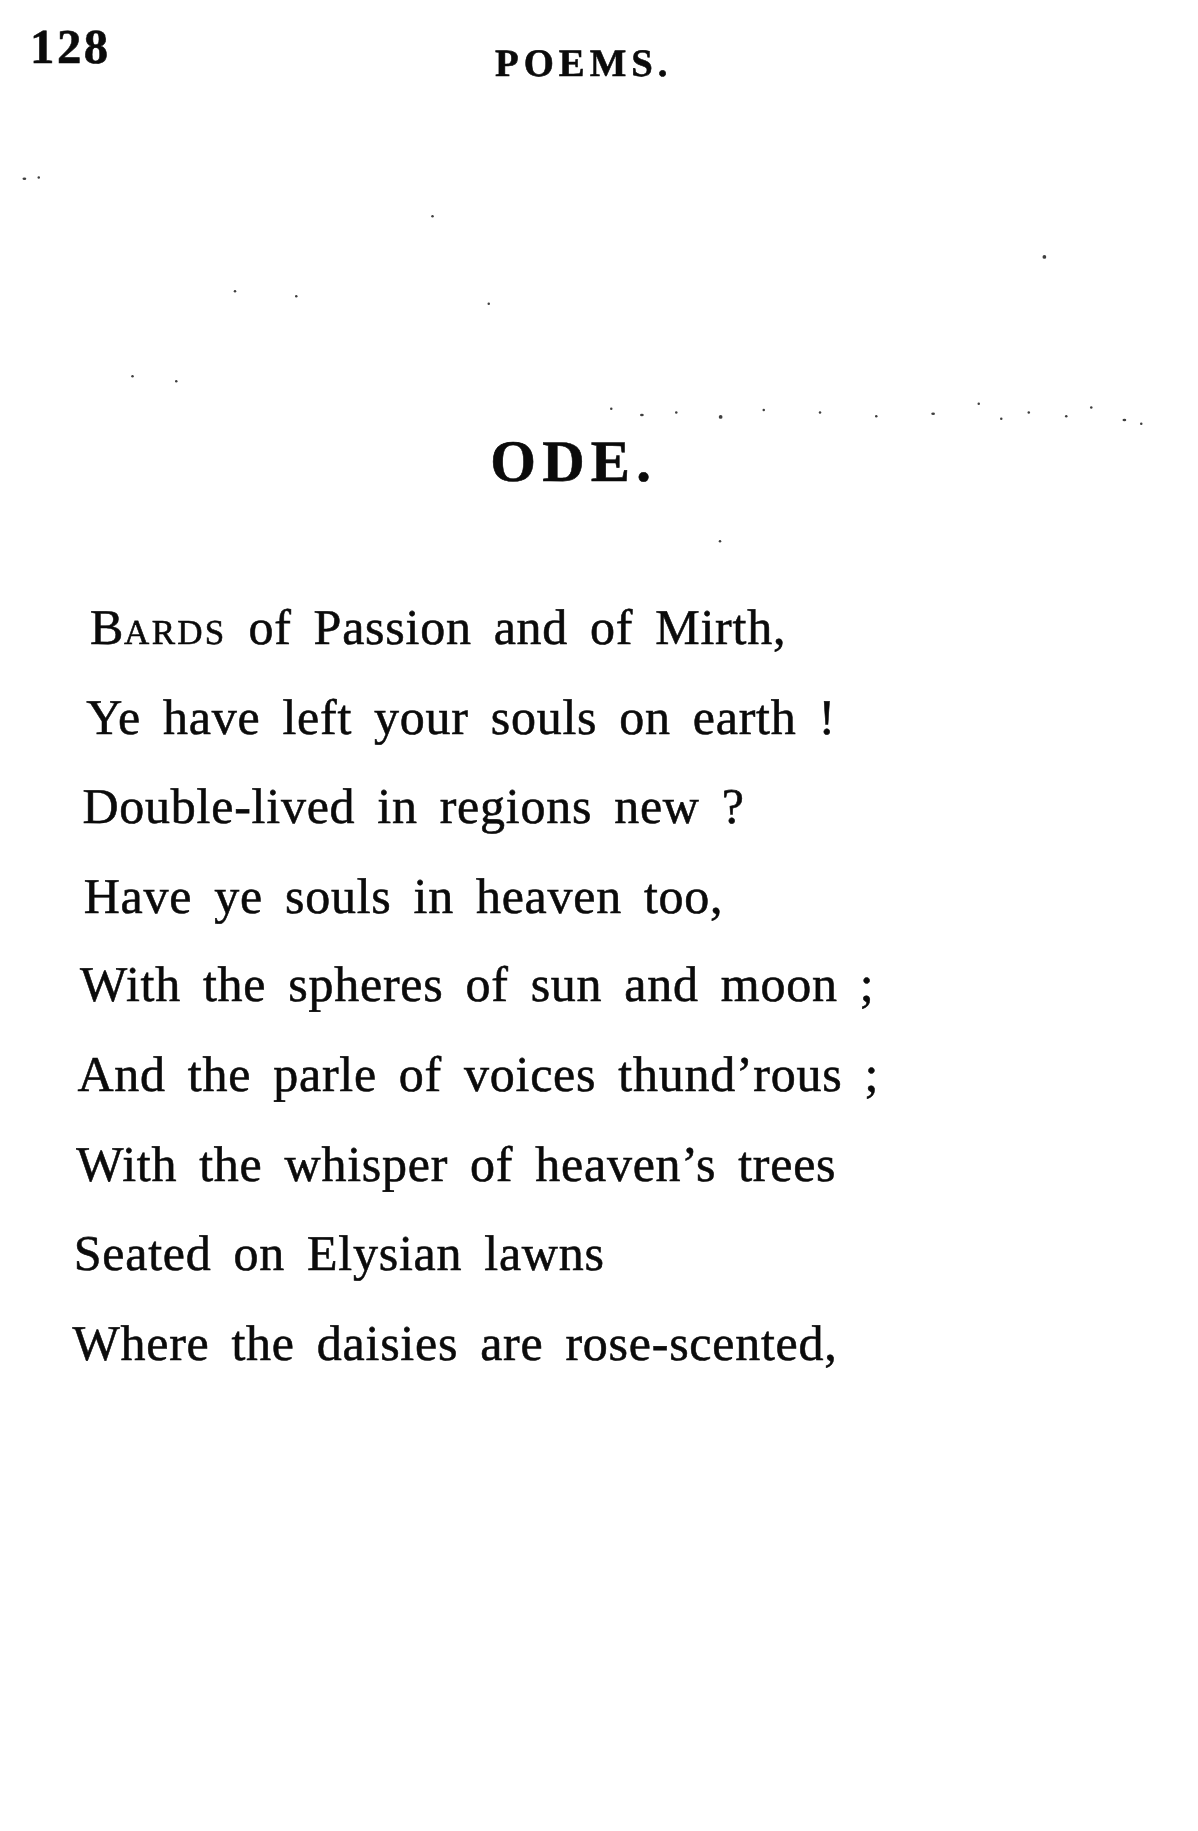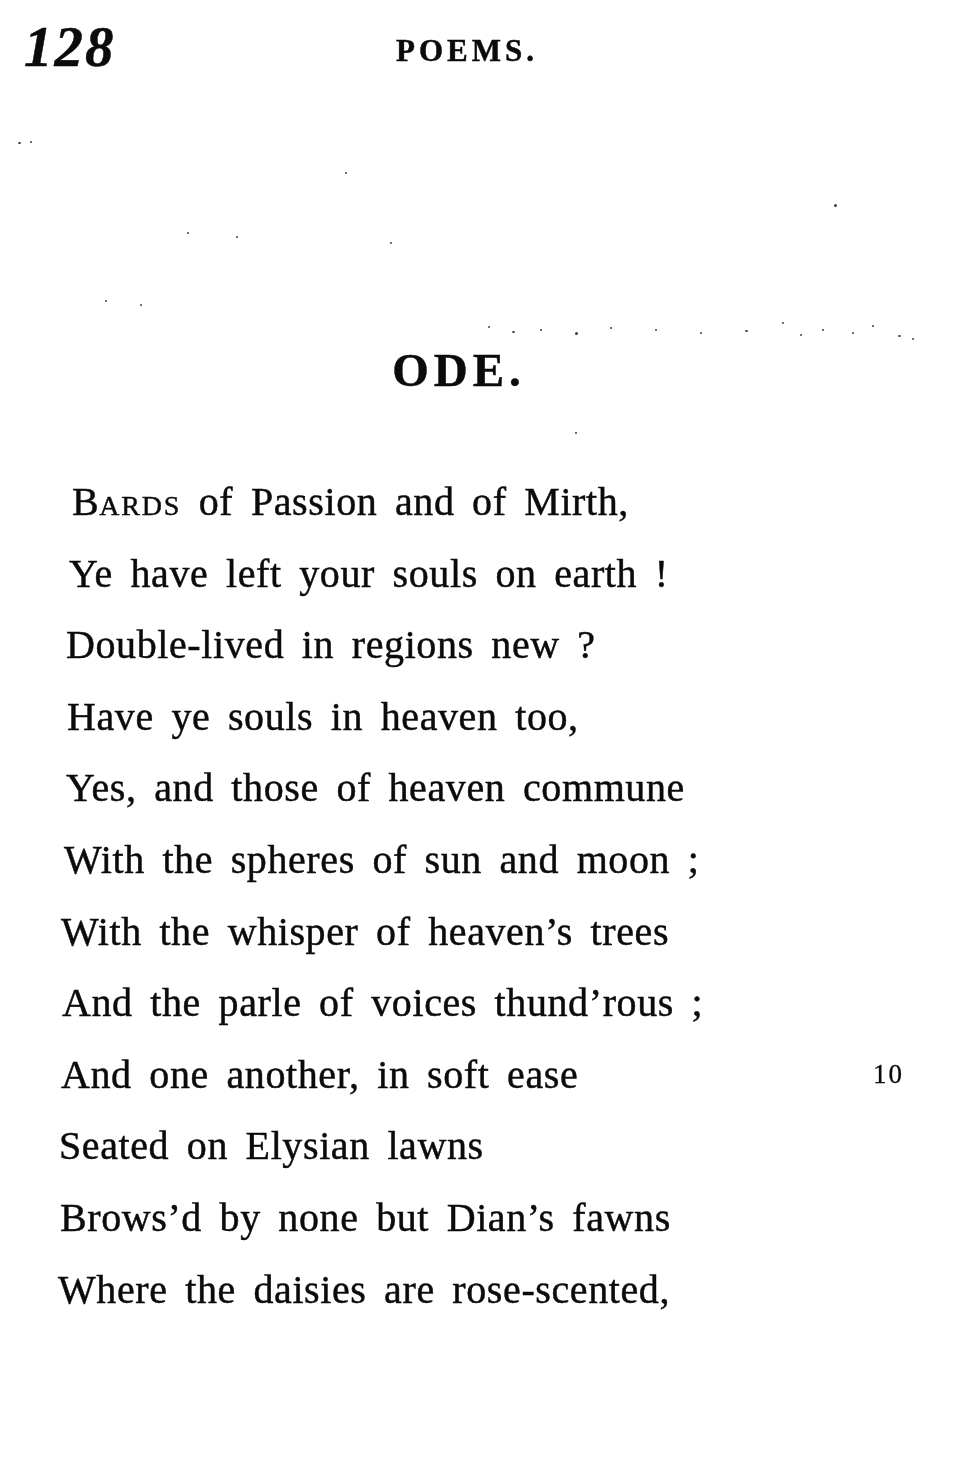--- a/index.html
+++ b/index.html
@@ -8,21 +8,21 @@
     background:#ffffff;
     position:relative;
     overflow:hidden;
     font-family:"Liberation Serif","DejaVu Serif",serif;
     color:#0b0b0b;
   }
   .ink { -webkit-text-stroke:0.45px #0b0b0b; }
 
   #page-number {
     position:absolute; top:18px; left:24px;
-    font-size:57px; line-height:1; font-weight:bold; letter-spacing:2px;font-style:italic;
+    font-size:39px; line-height:1; font-weight:bold; letter-spacing:2px;
   }
   #running-header {
     position:absolute; top:35px; left:0; width:958px;
     text-align:center; font-size:31px; line-height:1;
     font-weight:bold; letter-spacing:4px;
     transform:translateX(-12px);
   }
   #poem-title {
     position:absolute; top:347px; left:0; width:958px;
     text-align:center; font-size:47px; line-height:1;
@@ -61,27 +61,24 @@
 
 <div id="running-header" class="ink">POEMS.</div>
 
 <div id="poem-title" class="ink">ODE.</div>
 
 <div class="poem" id="poem-body">
     <div class="line ink" style="padding-left: 14px;"><span>B</span><span class="sc">ARDS</span><span> of Passion and of Mirth,</span></div>
     <div class="line ink" style="padding-left: 11px;"><span>Ye have left your souls on earth !</span></div>
     <div class="line ink" style="padding-left: 8px;"><span>Double-lived in regions new ?</span></div>
     <div class="line ink" style="padding-left: 9px;"><span>Have ye souls in heaven too,</span></div>
-    <div class="line ink" style="padding-left: 8px;"><span>Yes, and those of heaven commune</span></div>
     <div class="line ink" style="padding-left: 6px;"><span>With the spheres of sun and moon ;</span></div>
+    <div class="line ink" style="padding-left: 4px;"><span>And the parle of voices thund’rous ;</span></div>
     <div class="line ink" style="padding-left: 3px;"><span>With the whisper of heaven’s trees</span></div>
-    <div class="line ink" style="padding-left: 4px;"><span>And the parle of voices thund’rous ;</span></div>
-    <div class="line ink" style="padding-left: 3px;"><span>And one another, in soft ease</span><span class="linenum">10</span></div>
     <div class="line ink" style="padding-left: 1px;"><span>Seated on Elysian lawns</span></div>
-    <div class="line ink" style="padding-left: 2px;"><span>Brows’d by none but Dian’s fawns</span></div>
     <div class="line ink" style="padding-left: 0px;"><span>Where the daisies are rose-scented,</span></div>
   </div>
 
 <div class="speck" style="left: 18px; top: 142px; width: 3px; height: 2px;"></div>
 <div class="speck" style="left: 30px; top: 141px; width: 2px; height: 2px;"></div>
 <div class="speck" style="left: 345px; top: 172px; width: 2px; height: 2px;"></div>
 <div class="speck" style="left: 834px; top: 204px; width: 3px; height: 3px;"></div>
 <div class="speck" style="left: 187px; top: 232px; width: 2px; height: 2px;"></div>
 <div class="speck" style="left: 236px; top: 236px; width: 2px; height: 2px;"></div>
 <div class="speck" style="left: 390px; top: 242px; width: 2px; height: 2px;"></div>

